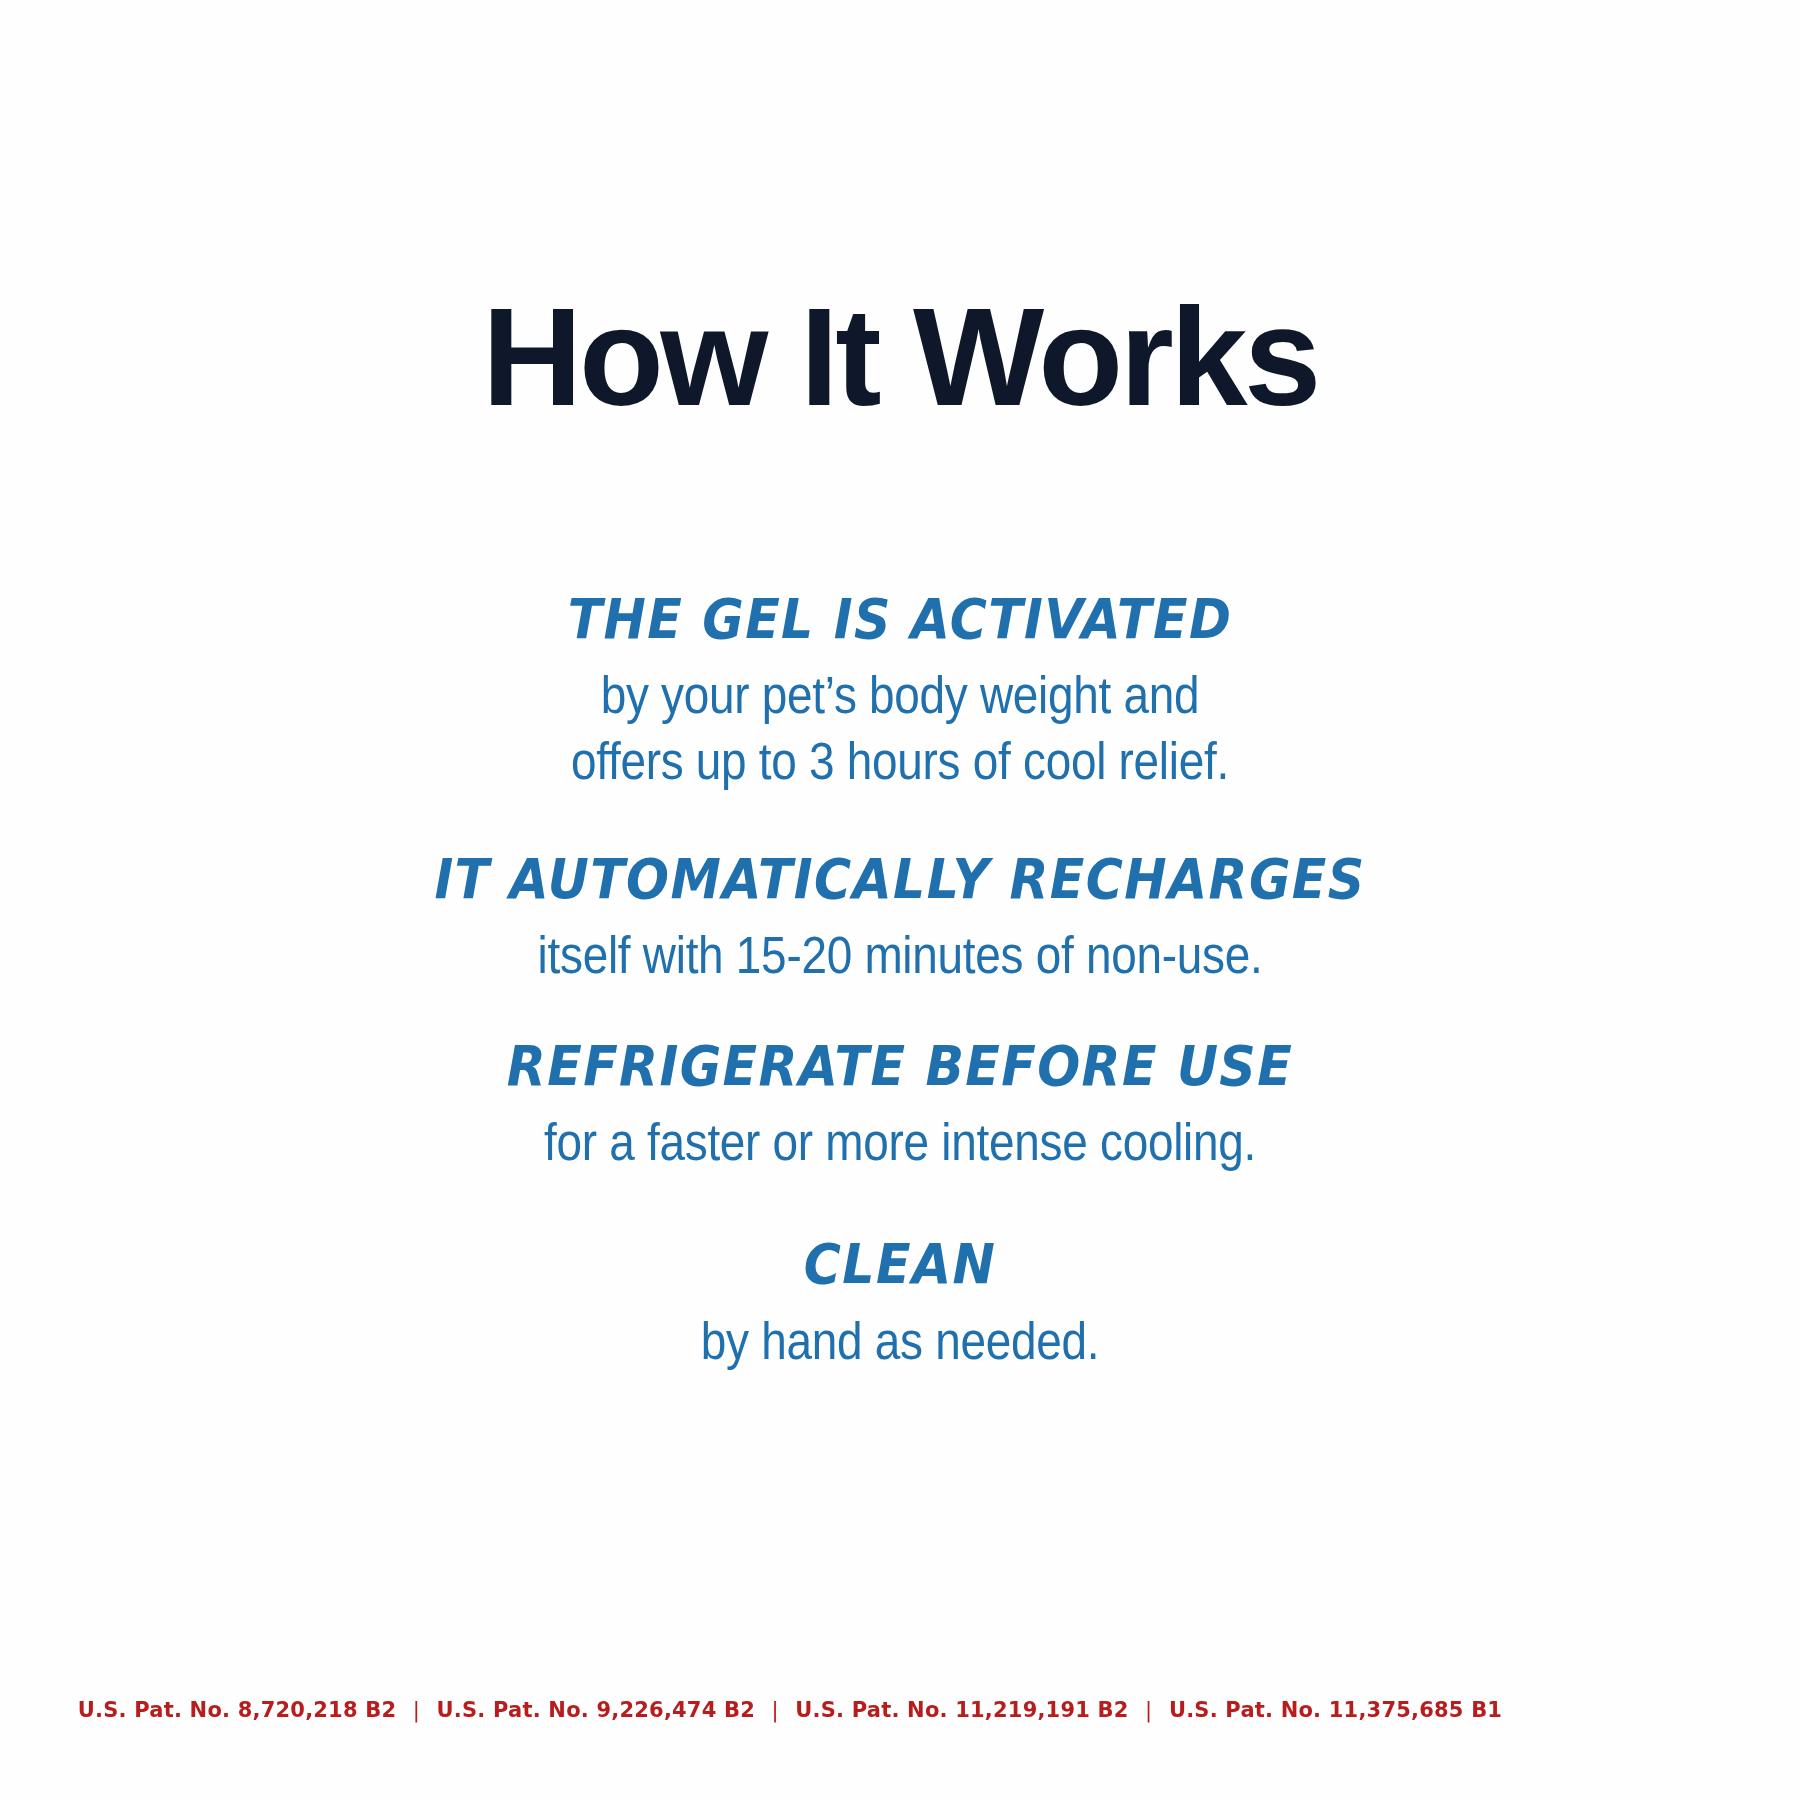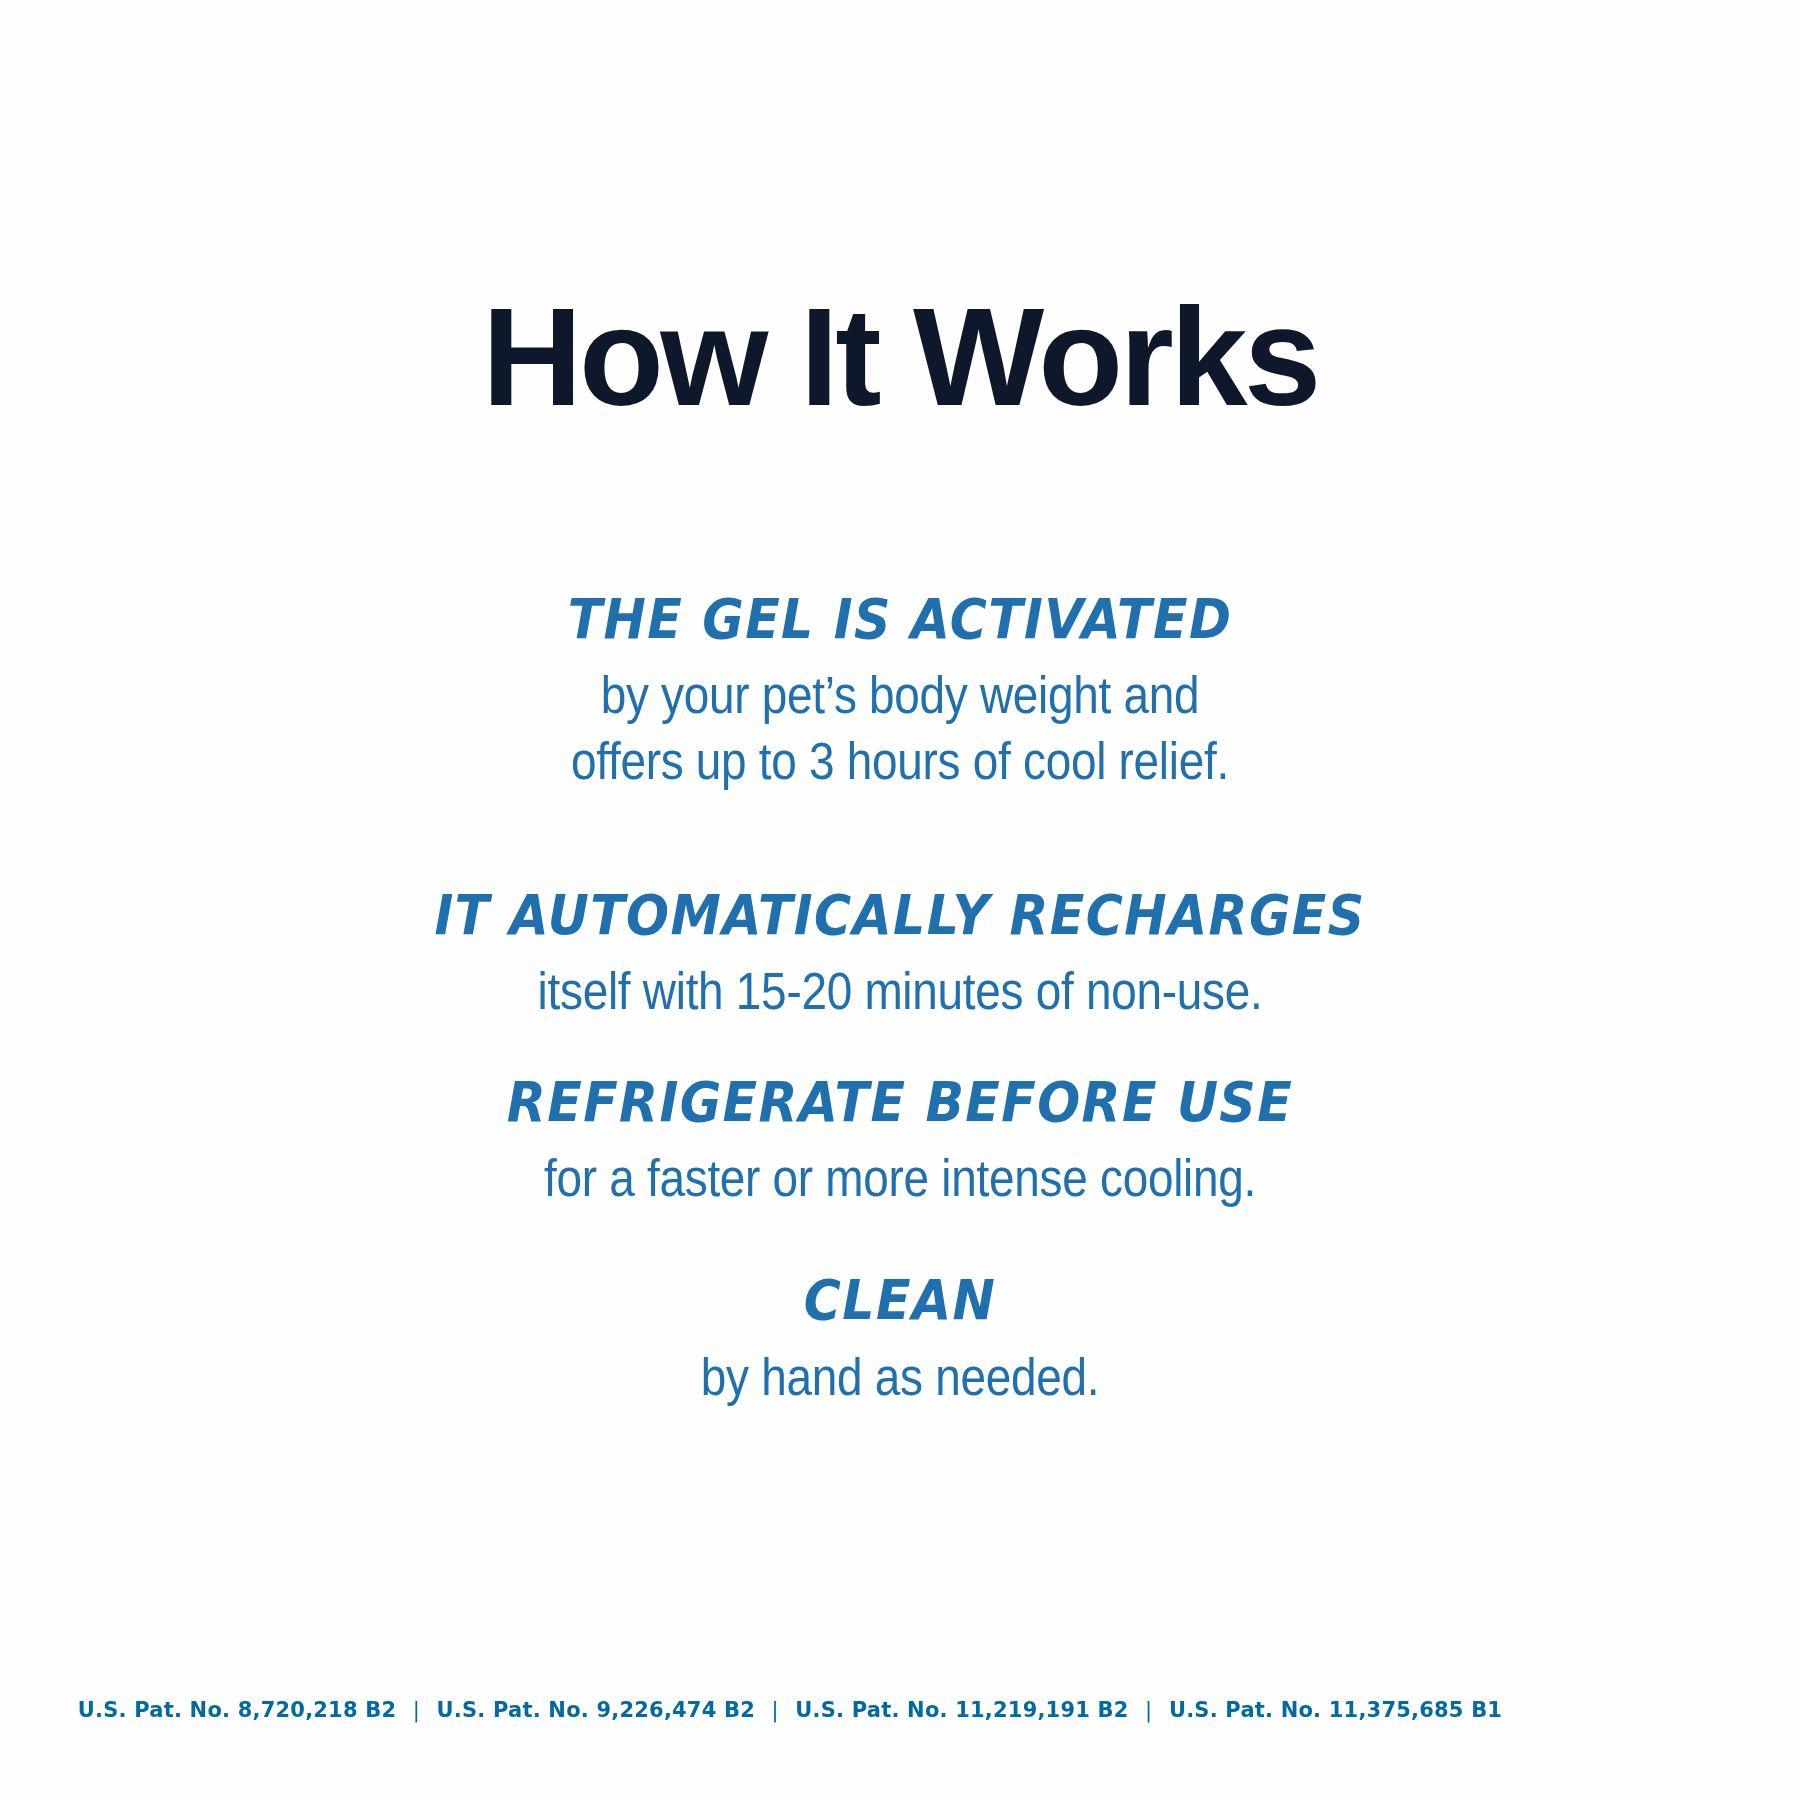--- a/index.html
+++ b/index.html
@@ -135,36 +135,36 @@
     color: #1f70ad;
     transform: scaleX(0.90);
     transform-origin: center;
   }
   .section-body .line {
     display: block;
     white-space: nowrap;
   }
 
   
-  .section.s1 { margin-bottom: 92px; }
+  .section.s1 { margin-bottom: 56px; }
   .section.s2 { margin-bottom: 48px; }
   .section.s3 { margin-bottom: 60px; }
 
   
   .footer {
     position: absolute;
     bottom: 78px;
     left: 0;
     width: 1580px;
     text-align: center;
     font-family: "DejaVu Sans", sans-serif;
     font-weight: bold;
     font-size: 21px;
     letter-spacing: 0.2px;
-    color: #0369a1;
+    color: #b91c1c;
     white-space: nowrap;
   }
   .footer .sep {
     display: inline-block;
     padding: 0 9px;
     font-weight: normal;
   }
 </style>
 </head>
 <body>

